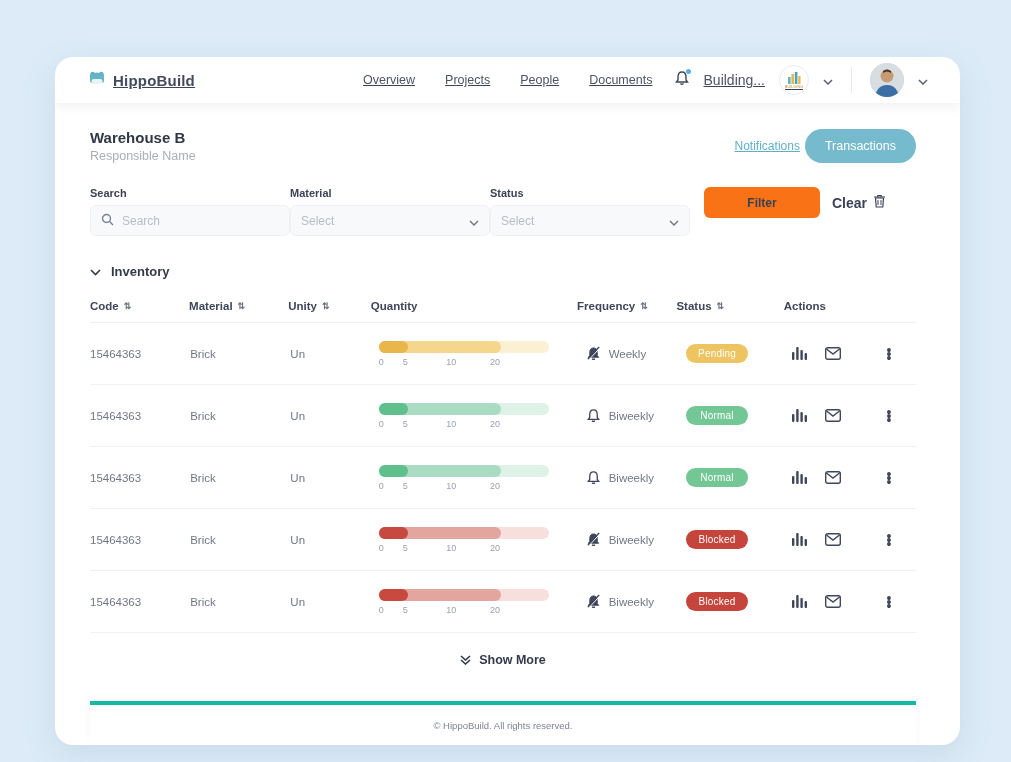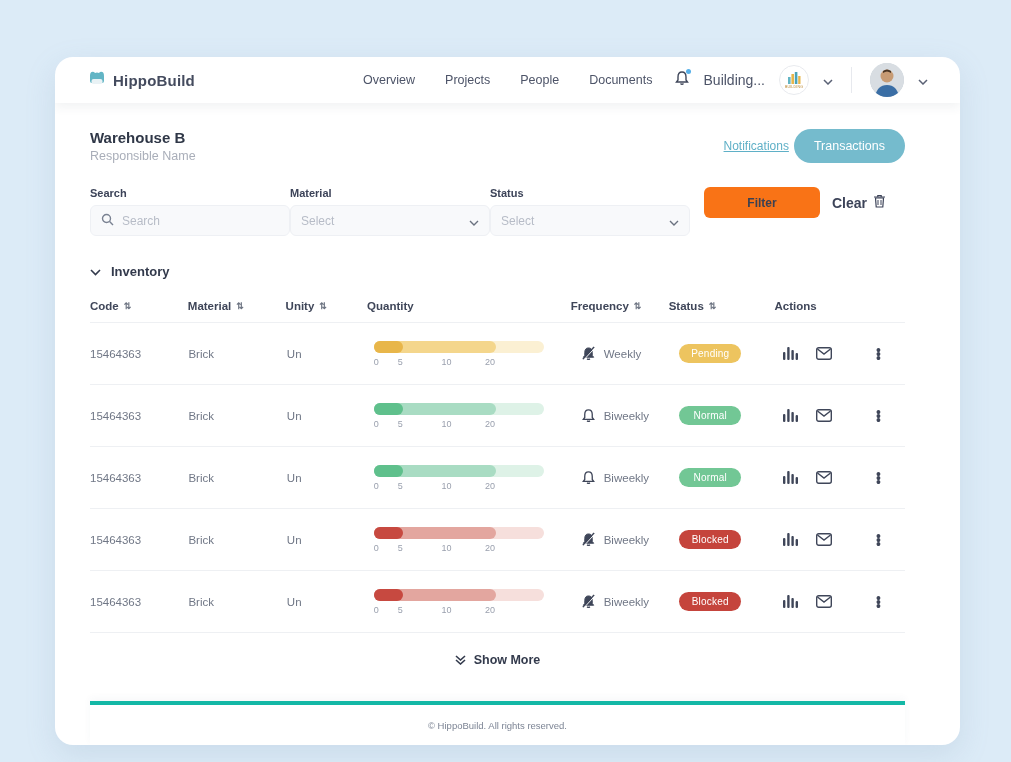--- a/index.html
+++ b/index.html
@@ -14,21 +14,21 @@
   .card {
     position:absolute; left:55px; top:57px; width:905px; height:688px;
     background:#ffffff; border-radius:18px;
     box-shadow:0 10px 30px rgba(120,150,180,.18);
     display:flex; flex-direction:column; overflow:hidden;
   }
   
   .navbar {
     height:46px; flex:0 0 46px; display:flex; align-items:center;
     padding:0 32px; box-shadow:0 4px 10px rgba(60,70,90,.07);
-    position:relative; z-index:2;
+    position:relative; z-index:2;text-decoration:underline;
   }
   .brand { display:flex; align-items:center; gap:6px; cursor:pointer; }
   .brand-name { font-size:15px; font-weight:bold; color:#444b5e; letter-spacing:.2px; }
   .nav-links { display:flex; gap:30px; margin-left:168px; }
   .nav-links a { font-size:12.5px; color:#4d5468; text-decoration:none; cursor:pointer; }
   .nav-right { margin-left:auto; display:flex; align-items:center; gap:14px; }
   .nav-bell { position:relative; cursor:pointer; }
   .nav-bell .dot { position:absolute; right:-1px; top:-1px; width:5px; height:5px; border-radius:50%; background:#57b0e8; }
   .ws-label { font-size:14px; color:#4d5468; }
   .ws-logo {
@@ -36,21 +36,21 @@
     display:flex; flex-direction:column; align-items:center; justify-content:center; gap:1px; cursor:pointer;
   }
   .ws-logo .cap { font-size:3.5px; color:#b9852d; letter-spacing:.2px; }
   .chev { color:#5a6175; }
   .nav-divider { width:1px; height:26px; background:#e7e9ee; margin:0 4px; }
   .avatar {
     width:34px; height:34px; border-radius:50%; overflow:hidden; cursor:pointer;
     background:linear-gradient(180deg,#cfd8de 0%,#bfc9d2 100%); position:relative;
   }
   
-  .content { flex:1; padding:26px 55px 0 35px; display:flex; flex-direction:column; }
+  .content { flex:1; padding:26px 44px 0 35px; display:flex; flex-direction:column; }
   .page-head { display:flex; align-items:flex-start; }
   .page-title { font-size:15px; font-weight:bold; color:#2f3747; }
   .page-sub { font-size:12.5px; color:#a9aeb9; margin-top:3px; }
   .head-right { margin-left:auto; display:flex; align-items:center; gap:5px; }
   .link-teal { font-size:12px; color:#5fb0c7; text-decoration:underline; cursor:pointer; }
   .btn-teal {
     background:#75bbcd; color:#ffffff; border:none; border-radius:17px;
     font-size:12.5px; padding:10px 20px; cursor:pointer; font-family:inherit;
   }
   

